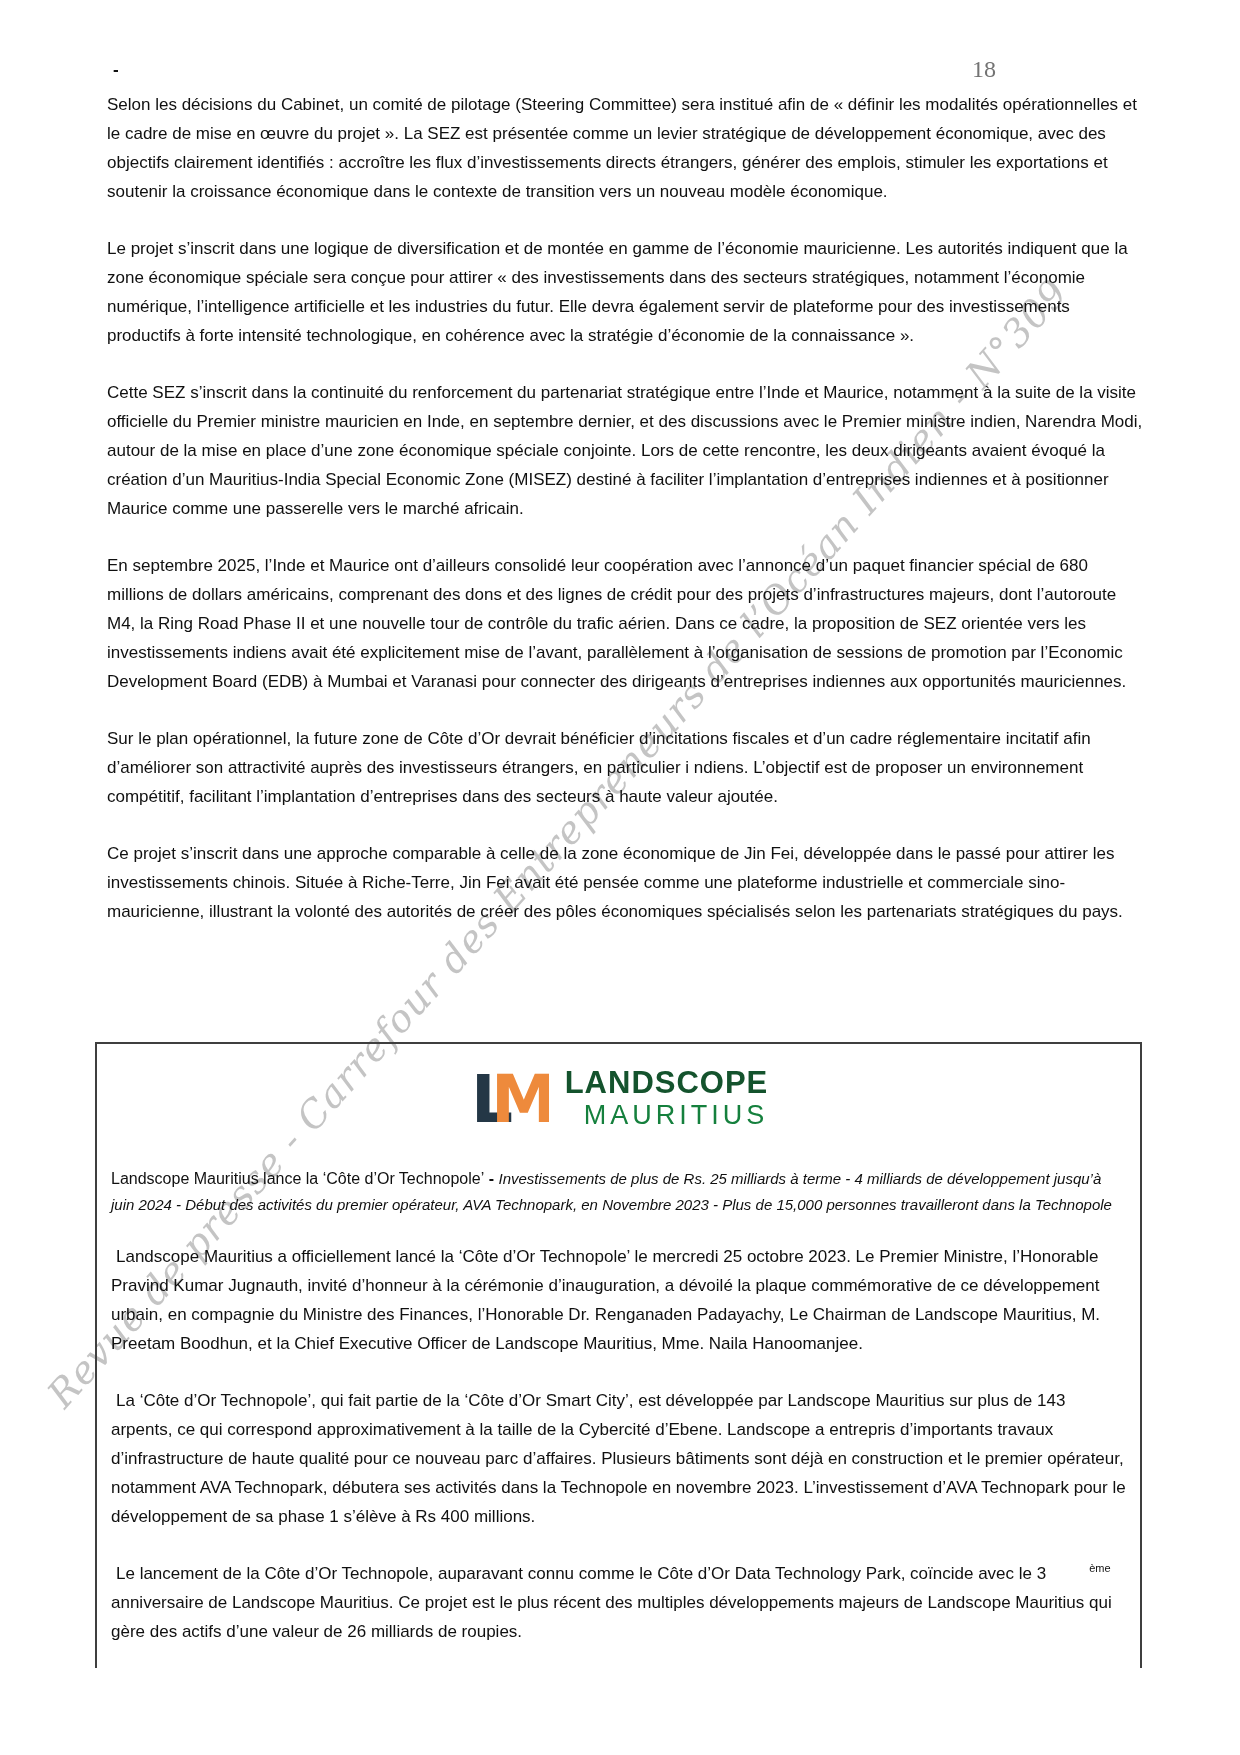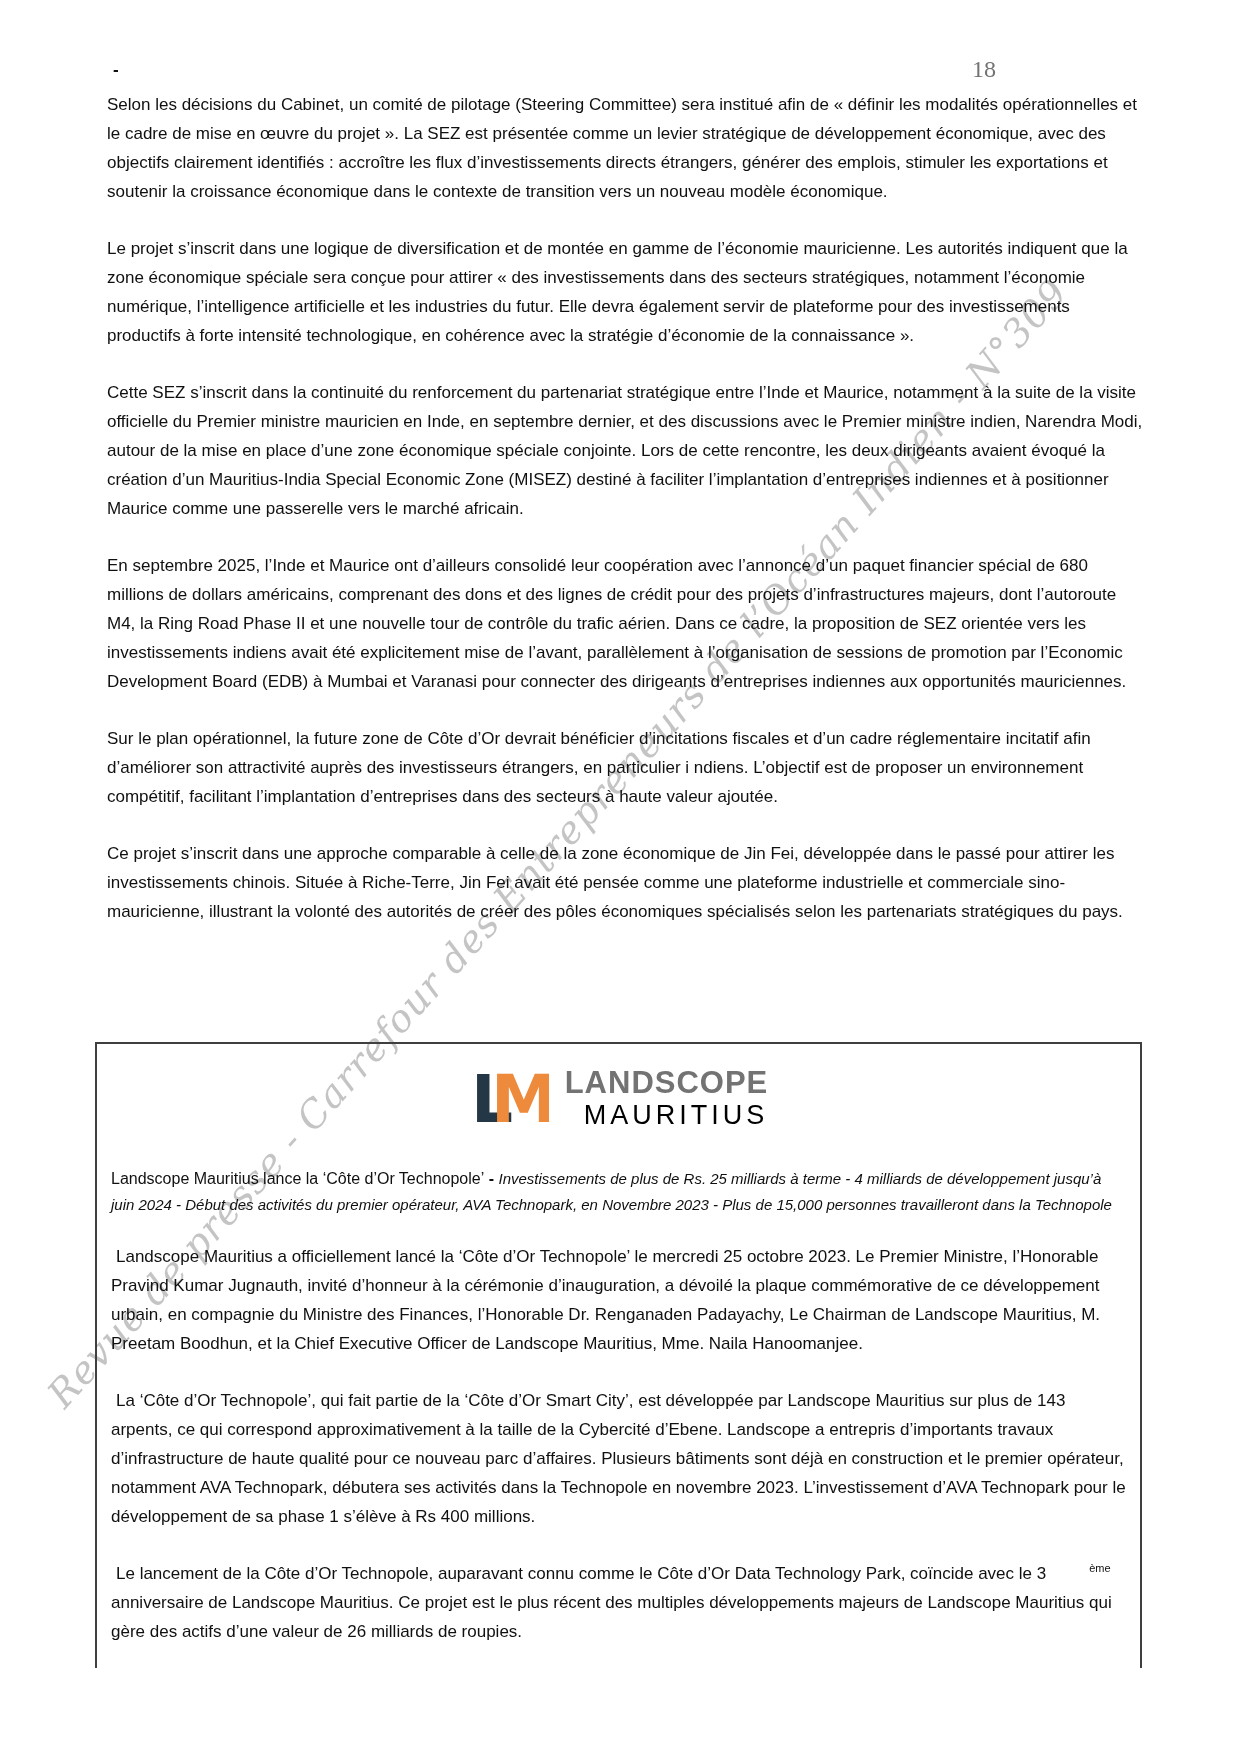--- a/index.html
+++ b/index.html
@@ -64,24 +64,24 @@
     align-items: center;
     gap: 16px;
     margin: 4px 0 30px 0;
   }
   .logo-mark { width: 80px; height: 76px; display: block; }
   .mono-l { font-family: "DejaVu Sans", sans-serif; font-weight: bold; font-size: 66px; fill: #243746; }
   .mono-m { font-family: "DejaVu Sans", sans-serif; font-weight: bold; font-size: 66px; fill: #ee8a3c; }
   .logo-words { display: flex; flex-direction: column; }
   .logo-landscope {
     font-weight: bold; font-size: 31px; letter-spacing: 1px;
-    color: #737373; line-height: 34px;
+    color: #14532d; line-height: 34px;
   }
   .logo-mauritius {
-    font-size: 27px; letter-spacing: 4px; color: #000000;
+    font-size: 27px; letter-spacing: 4px; color: #15803d;
     text-align: right; line-height: 30px;
   }
 
   .box-headline { margin-bottom: 24px; line-height: 26px; }
   .hl-bold { font-weight: normal; font-size: 16px; }
   .hl-sep  { font-weight: bold; font-size: 16px; }
   .hl-italic { font-style: italic; font-size: 15px; }
 
   .box-para { margin-bottom: 28px; text-indent: 5px; }
   .box-para sup { font-size: 11px; line-height: 0; margin-left: 43px; }

